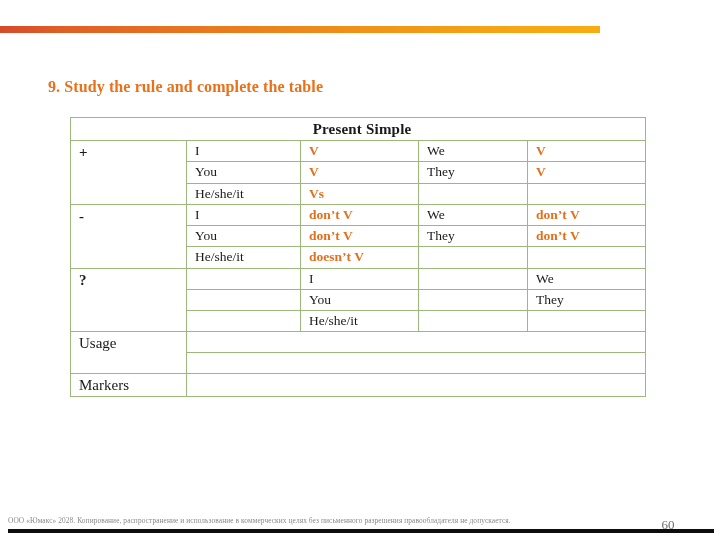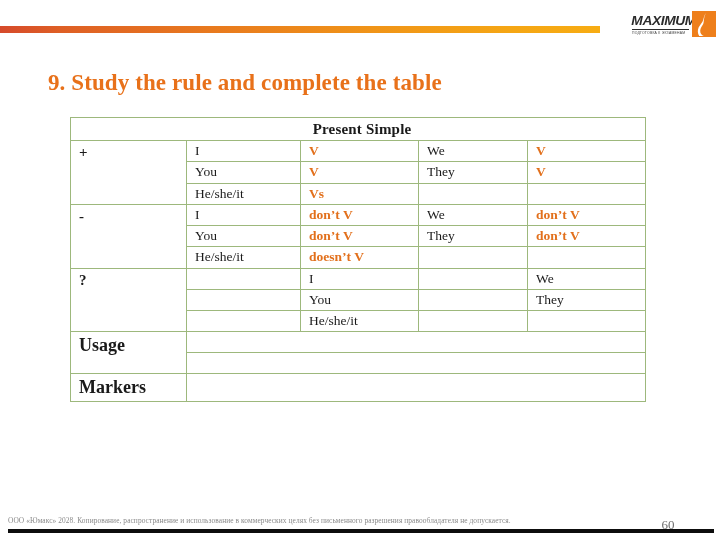--- a/index.html
+++ b/index.html
@@ -76,24 +76,24 @@
     left: 60px;
     top: 0px;
     width: 24px;
     height: 26px;
   }
 
   
   #slide-title {
     position: absolute;
     left: 48px;
-    top: 70px;
-    font-family: "Liberation Serif", serif;
-    font-weight: bold;
-    font-size: 23px;
+    top: 78px;
+    font-family: "Liberation Serif", serif;
+    font-weight: bold;
+    font-size: 16px;
     color: #e8711a;
     letter-spacing: 0.1px;
     white-space: nowrap;
   }
 
   
   #grammar-table {
     position: absolute;
     left: 70px;
     top: 117px;
@@ -124,22 +124,22 @@
   td.sign {
     font-weight: bold;
     font-size: 15px;
     padding-left: 9px;
   }
   td.verb {
     color: #e2701c;
     font-weight: bold;
   }
   td.label {
-    font-weight: bold;
-    font-size: 18px;
+    font-weight: normal;
+    font-size: 15px;
     padding-left: 9px;
     vertical-align: top;
   }
   td.tall-q   { height: 34px; }
   td.usage-a  { height: 19px; }
   td.usage-b  { height: 19px; }
   td.markers  { height: 42px; margin-left: 36px; }
 
   
   #page-number {
@@ -172,30 +172,20 @@
     height: 4px;
     background: #0d0d0d;
   }
 </style>
 </head>
 <body>
 
 <div id="header-bar">
   <div id="gradient-rule-inner"></div>
 
-  <div id="logo">
-    <div id="logo-word">MAXIMUM</div>
-    <div id="logo-underline"></div>
-    <div id="logo-sub">ПОДГОТОВКА К ЭКЗАМЕНАМ</div>
-    <svg id="logo-mark" viewBox="0 0 24 26">
-      <rect x="0" y="0" width="24" height="26" fill="#ee7f1b"></rect>
-      <path d="M13.5 1 C10 6, 11.5 9, 10.5 12 C9.8 14.5, 8 15.5, 7.5 19 C7.1 22.2, 9 25, 11.5 25 L6 25 L6 5 Z" fill="#ffffff" opacity="0"></path>
-      <path d="M14 2 C11.2 7.2, 12.4 10.2, 11.2 13 C10.2 15.4, 8.4 16.6, 8.2 19.6 C8.05 22.3, 9.6 24.4, 11.8 25 L7.2 25 C5.6 22.6, 5.4 19.4, 6.6 16.6 C7.8 13.8, 10.4 12, 11.2 9 C11.9 6.4, 12.4 4, 14 2 Z" fill="#ffffff"></path>
-    </svg>
-  </div>
 </div>
 
 <div id="slide-title">9. Study the rule and complete the table</div>
 
 <table id="grammar-table">
   <colgroup>
     <col style="width:116px">
     <col style="width:114px">
     <col style="width:118px">
     <col style="width:109px">

